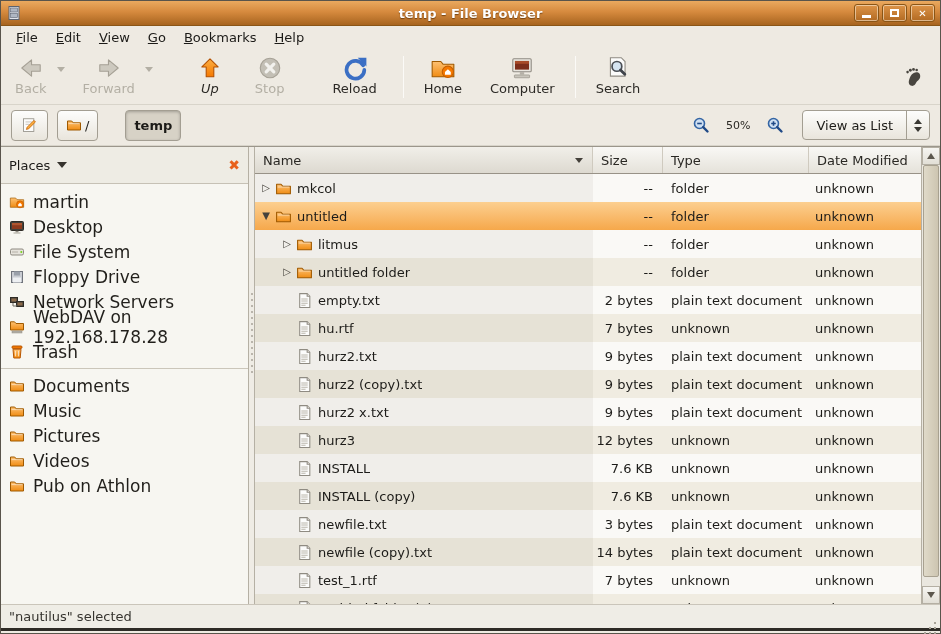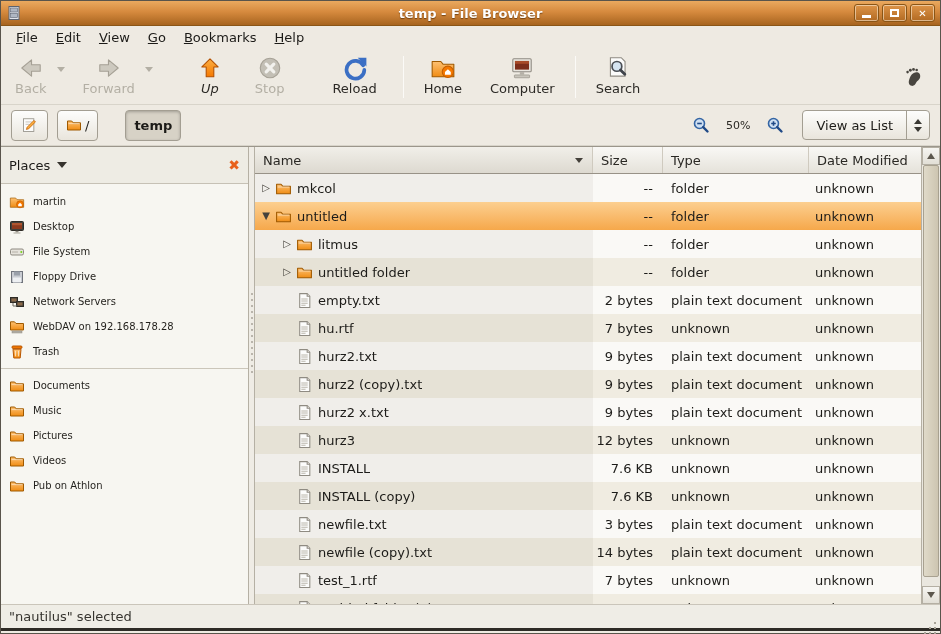--- a/index.html
+++ b/index.html
@@ -55,21 +55,21 @@
   
   .content{height:458px;display:flex;border-top:1px solid #9b968b;background:#fff;}
 
   .sidebar{width:248px;background:#f7f6f1;display:flex;flex-direction:column;border-right:1px solid #b5b0a4;}
   .sidebar-header{height:37px;background:#eeece4;border-bottom:1px solid #c6c1b5;display:flex;
     align-items:center;padding:0 8px;font-size:13px;color:#1c1b18;}
   .places-caret{width:0;height:0;border-left:5px solid transparent;border-right:5px solid transparent;
     border-top:6px solid #37342e;margin-left:7px;}
   .close-x{margin-left:auto;color:#e8611c;font-weight:bold;font-size:14px;line-height:1;}
   .side-list{padding-top:5px;}
-  .side-item{height:25px;display:flex;align-items:center;padding-left:8px;font-size:10px;color:#211f1b;gap:8px;}
+  .side-item{height:25px;display:flex;align-items:center;padding-left:8px;font-size:17px;color:#211f1b;gap:8px;}
   .side-item svg{width:16px;height:16px;flex:none;}
   .side-sep{height:1px;background:#cbc6ba;margin:4px 0;}
 
   .pane-handle{width:6px;background:#efece5;border-right:1px solid #b5b0a4;display:flex;justify-content:center;}
   .pane-dots{width:2px;height:2px;border-radius:50%;background:#a8a398;margin-top:146px;
     box-shadow:0 6px 0 #a8a398,0 12px 0 #a8a398,0 18px 0 #a8a398,0 24px 0 #a8a398,0 30px 0 #a8a398,
       0 36px 0 #a8a398,0 42px 0 #a8a398,0 48px 0 #a8a398,0 54px 0 #a8a398,0 60px 0 #a8a398,
       0 66px 0 #a8a398,0 72px 0 #a8a398,0 78px 0 #a8a398;}
 
   .listarea{flex:1;display:flex;flex-direction:column;min-width:0;}

